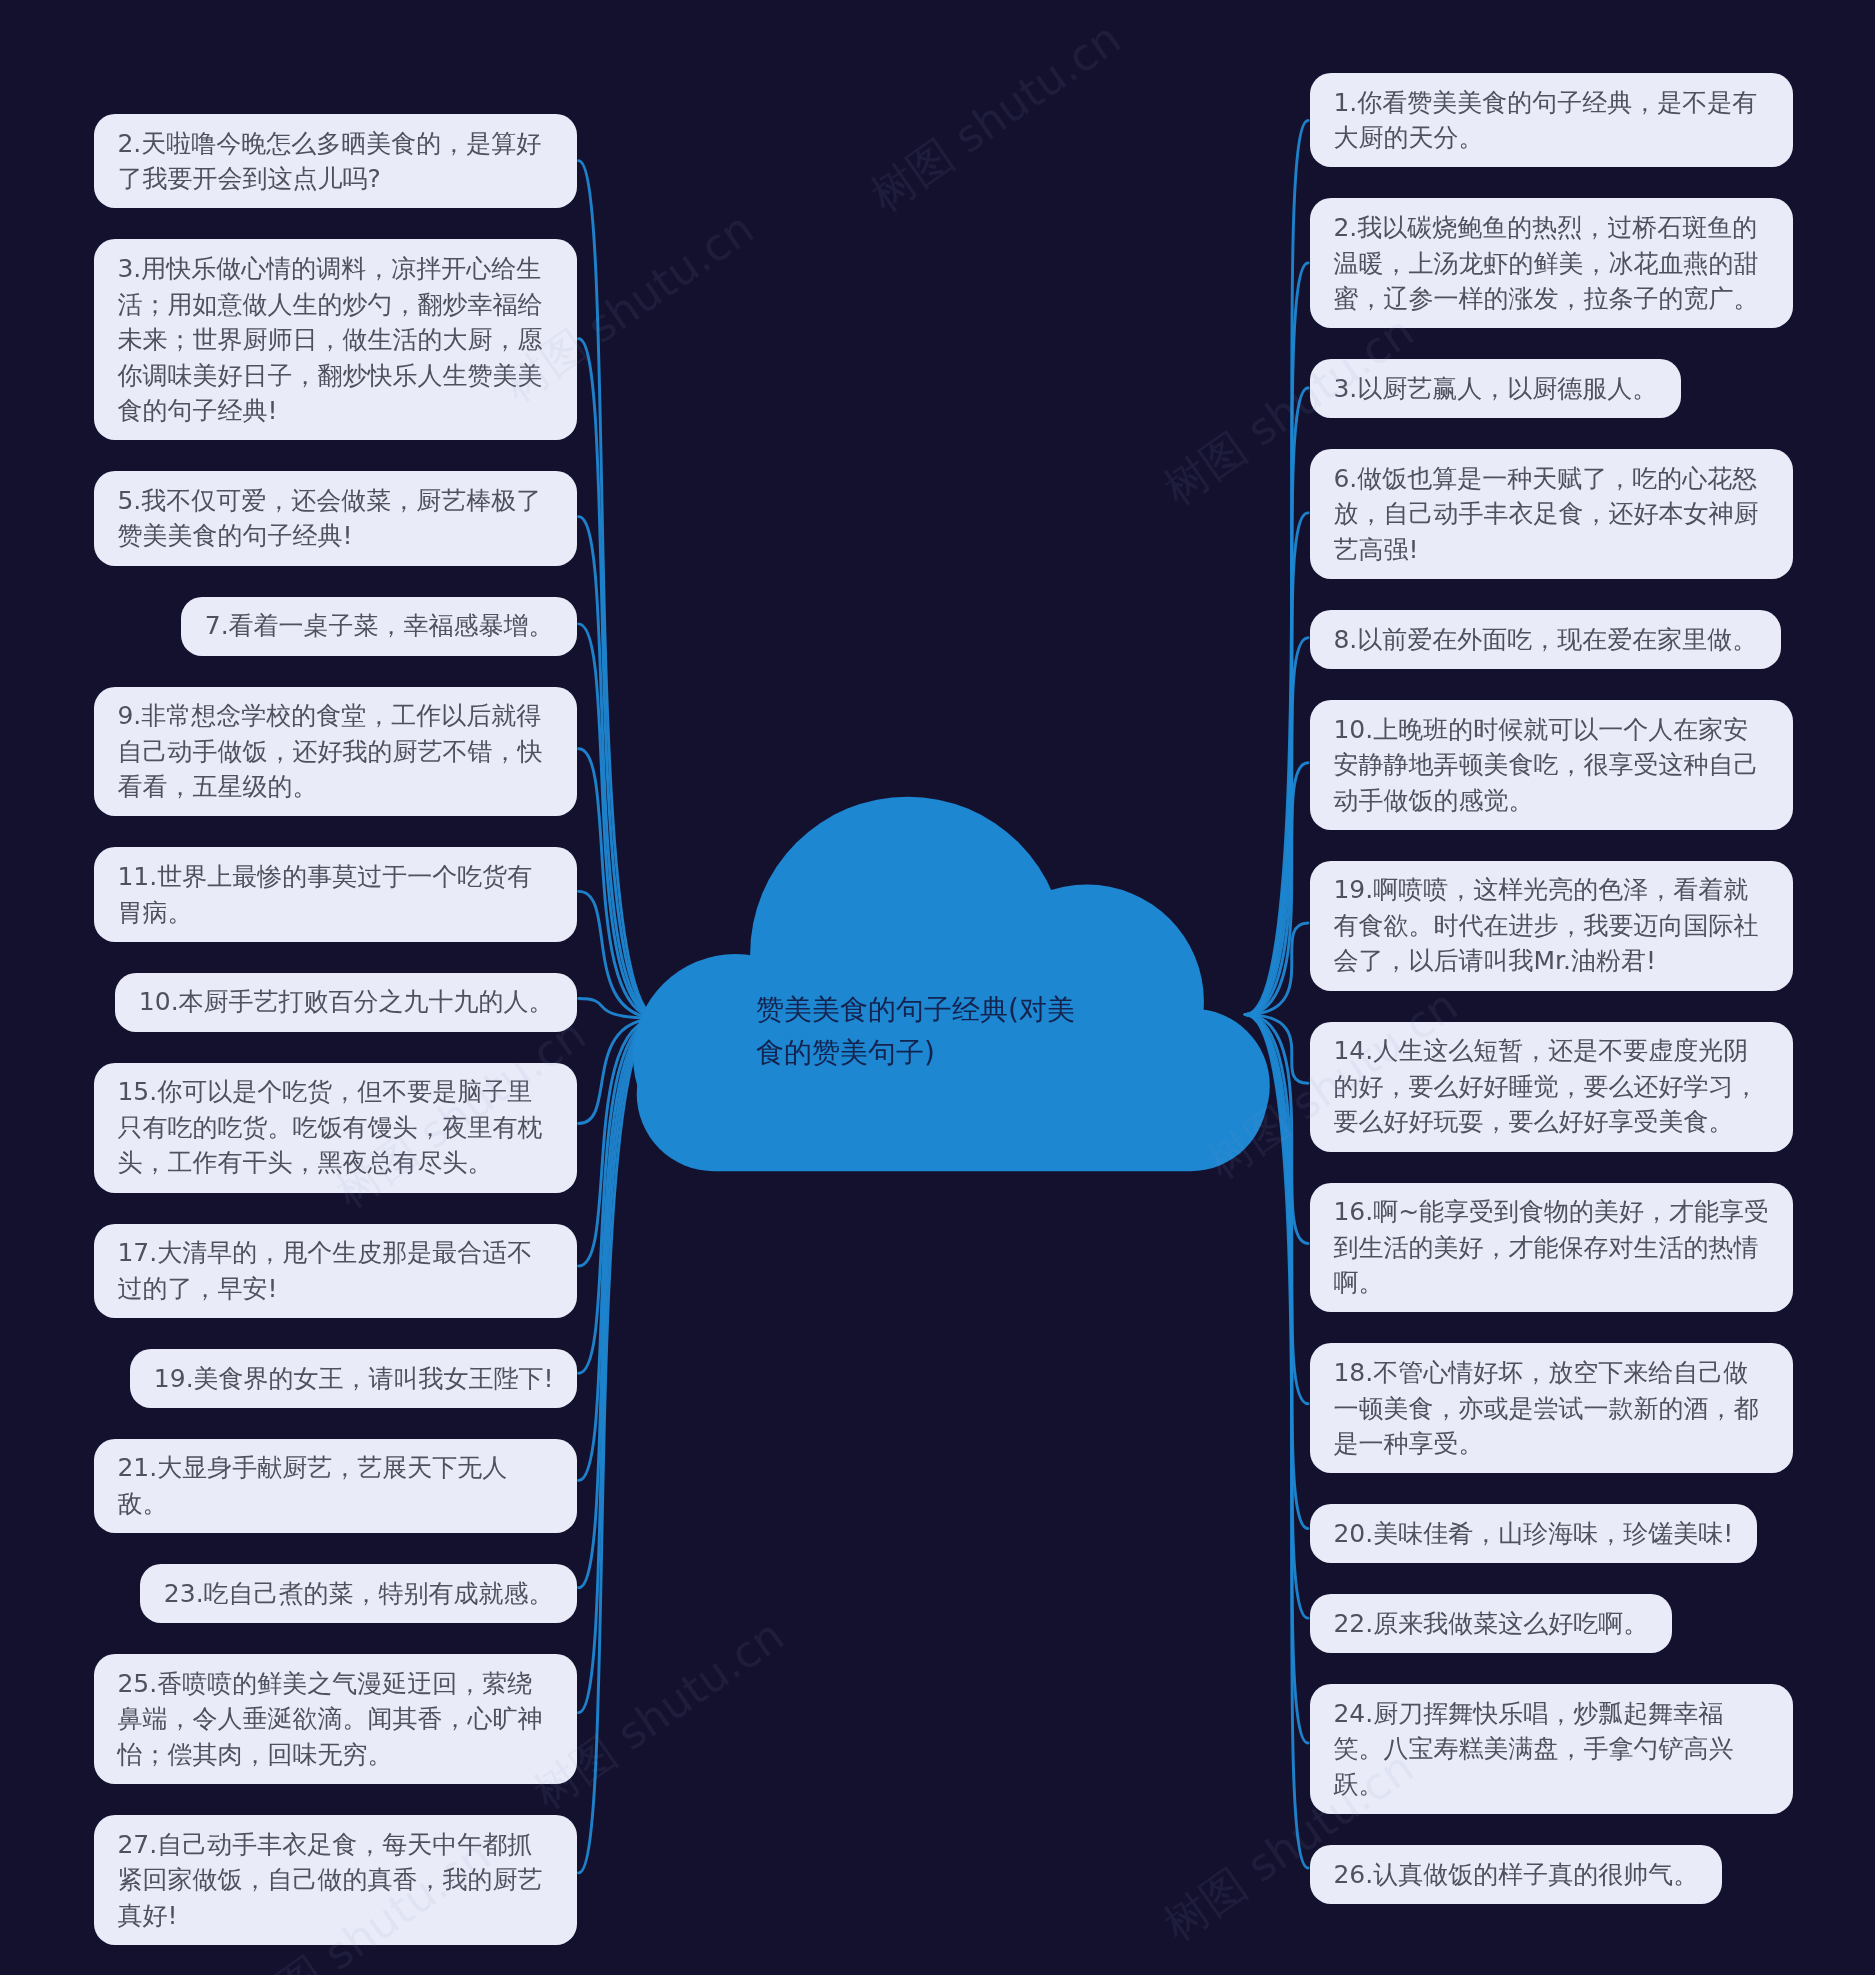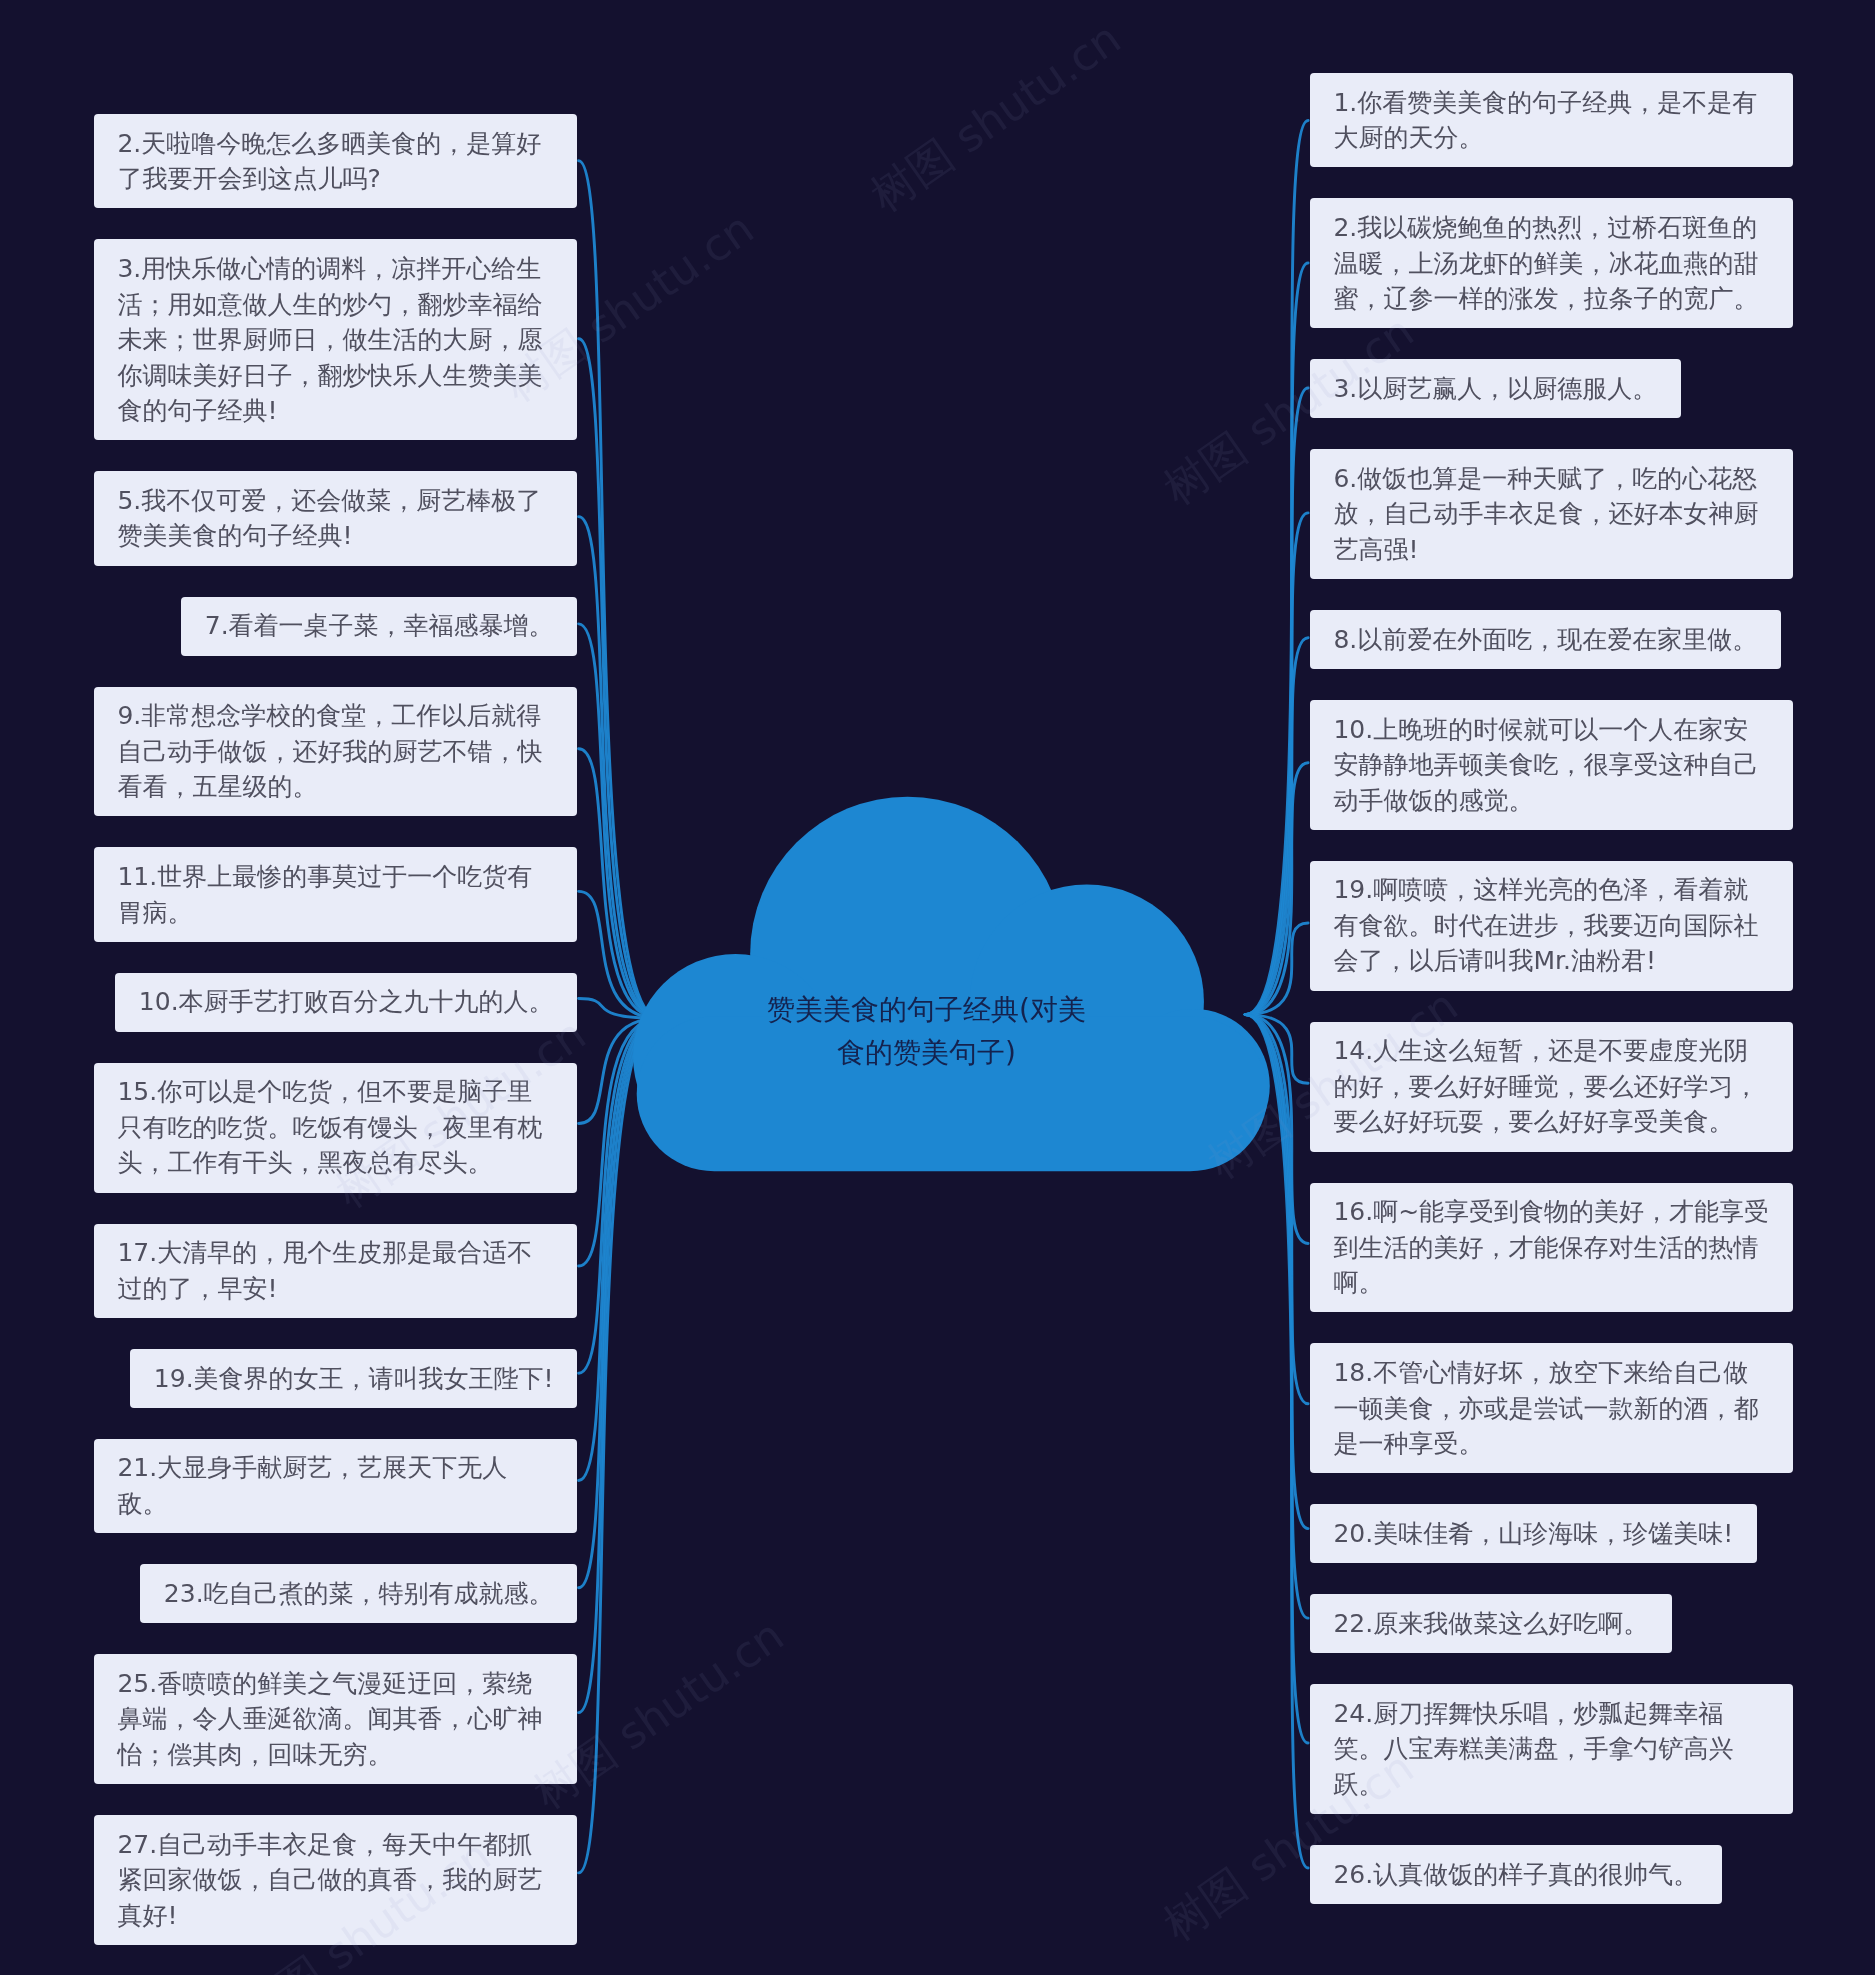--- a/index.html
+++ b/index.html
@@ -29,32 +29,31 @@
   }
   #left-column{left:79px;top:114px;align-items:flex-end;}
   #right-column{left:1310px;top:73px;align-items:flex-start;}
 
   .node{
     background:var(--node-bg);
     color:var(--node-text);
     font-size:25px;
     line-height:1.42;
     padding:11.7px 23.4px;
-    border-radius:4px;
+    border-radius:21px;
     max-width:483px;
     width:fit-content;
     box-sizing:border-box;
     word-break:break-word;
   }
 
   #cloud{position:absolute;left:607px;top:782px;width:683px;height:404px;}
   #cloud svg{display:block;width:100%;height:100%;}
   #cloud-title{
     position:absolute;left:756px;top:988px;width:341px;
-    text-align:center;
     font-size:28px;line-height:1.55;
     color:var(--title-text);
   }
 
   .watermark{
     position:absolute;
     font-size:44px;
     color:var(--watermark);
     opacity:.09;
     transform:rotate(-35deg);

